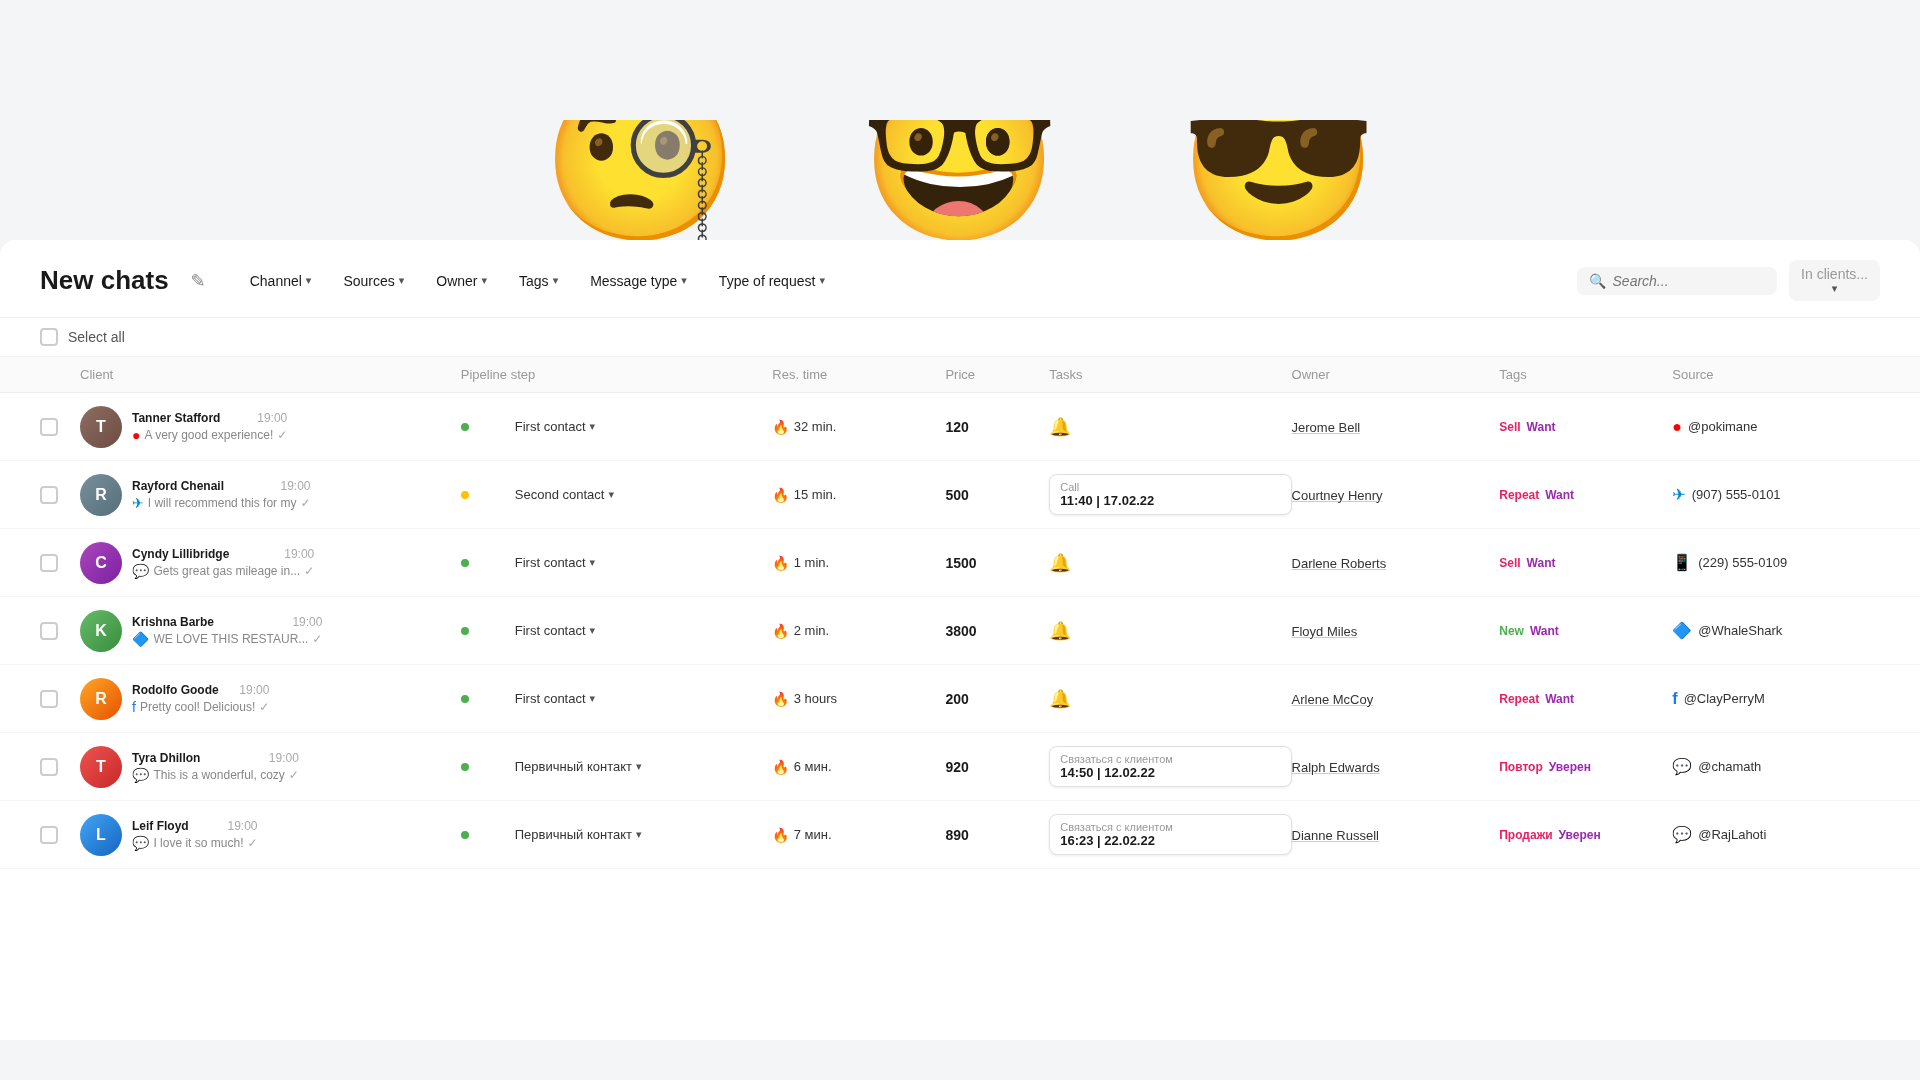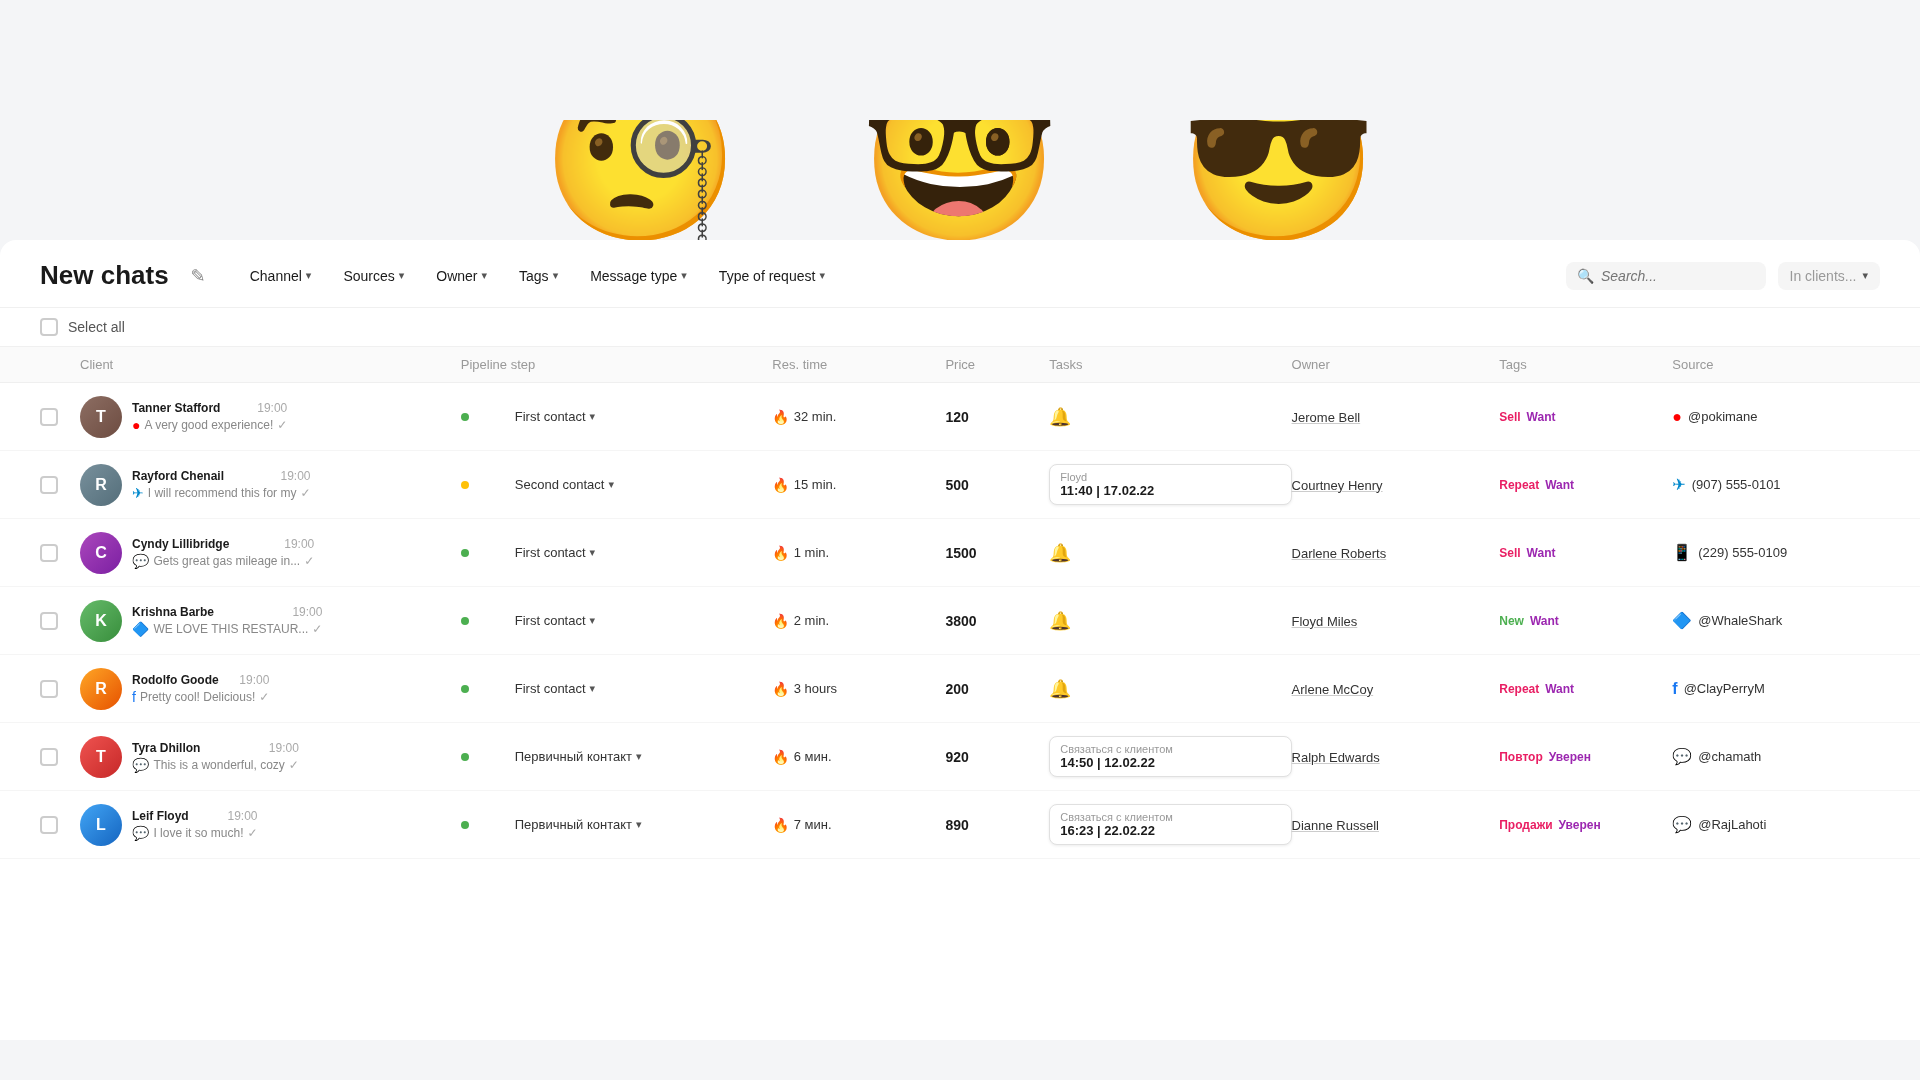--- a/index.html
+++ b/index.html
@@ -88,21 +88,21 @@
     .clients-dropdown {
       display: flex;
       align-items: center;
       background: #f5f5f5;
       border: none;
       border-radius: 8px;
       padding: 6px 12px;
       font-size: 14px;
       color: #999;
       cursor: pointer;
-      gap: 6px;
+      flex-direction: column;
     }
 
     .table-header-row {
       display: flex;
       align-items: center;
       padding: 10px 40px;
       background: #fafafa;
       border-bottom: 1px solid #efefef;
       gap: 0;
     }
@@ -487,21 +487,21 @@
       <div class="res-time">
         <span class="fire-icon">🔥</span>
         <span>15 min.</span>
       </div>
     </div>
     <div class="col-price">
       <span class="price-val">500</span>
     </div>
     <div class="col-tasks">
       <div class="task-card">
-        <div class="task-label">Floyd</div>
+        <div class="task-label">Call</div>
         <div class="task-time">11:40 | 17.02.22</div>
        </div>
     </div>
     <div class="col-owner">
       <span class="owner-name">Courtney Henry</span>
     </div>
     <div class="col-tags" style="display:flex;align-items:center;gap:6px;flex-wrap:wrap;">
       <span class="tag tag-repeat">Repeat</span> 
           <span class="tag tag-want">Want</span>
     </div>

